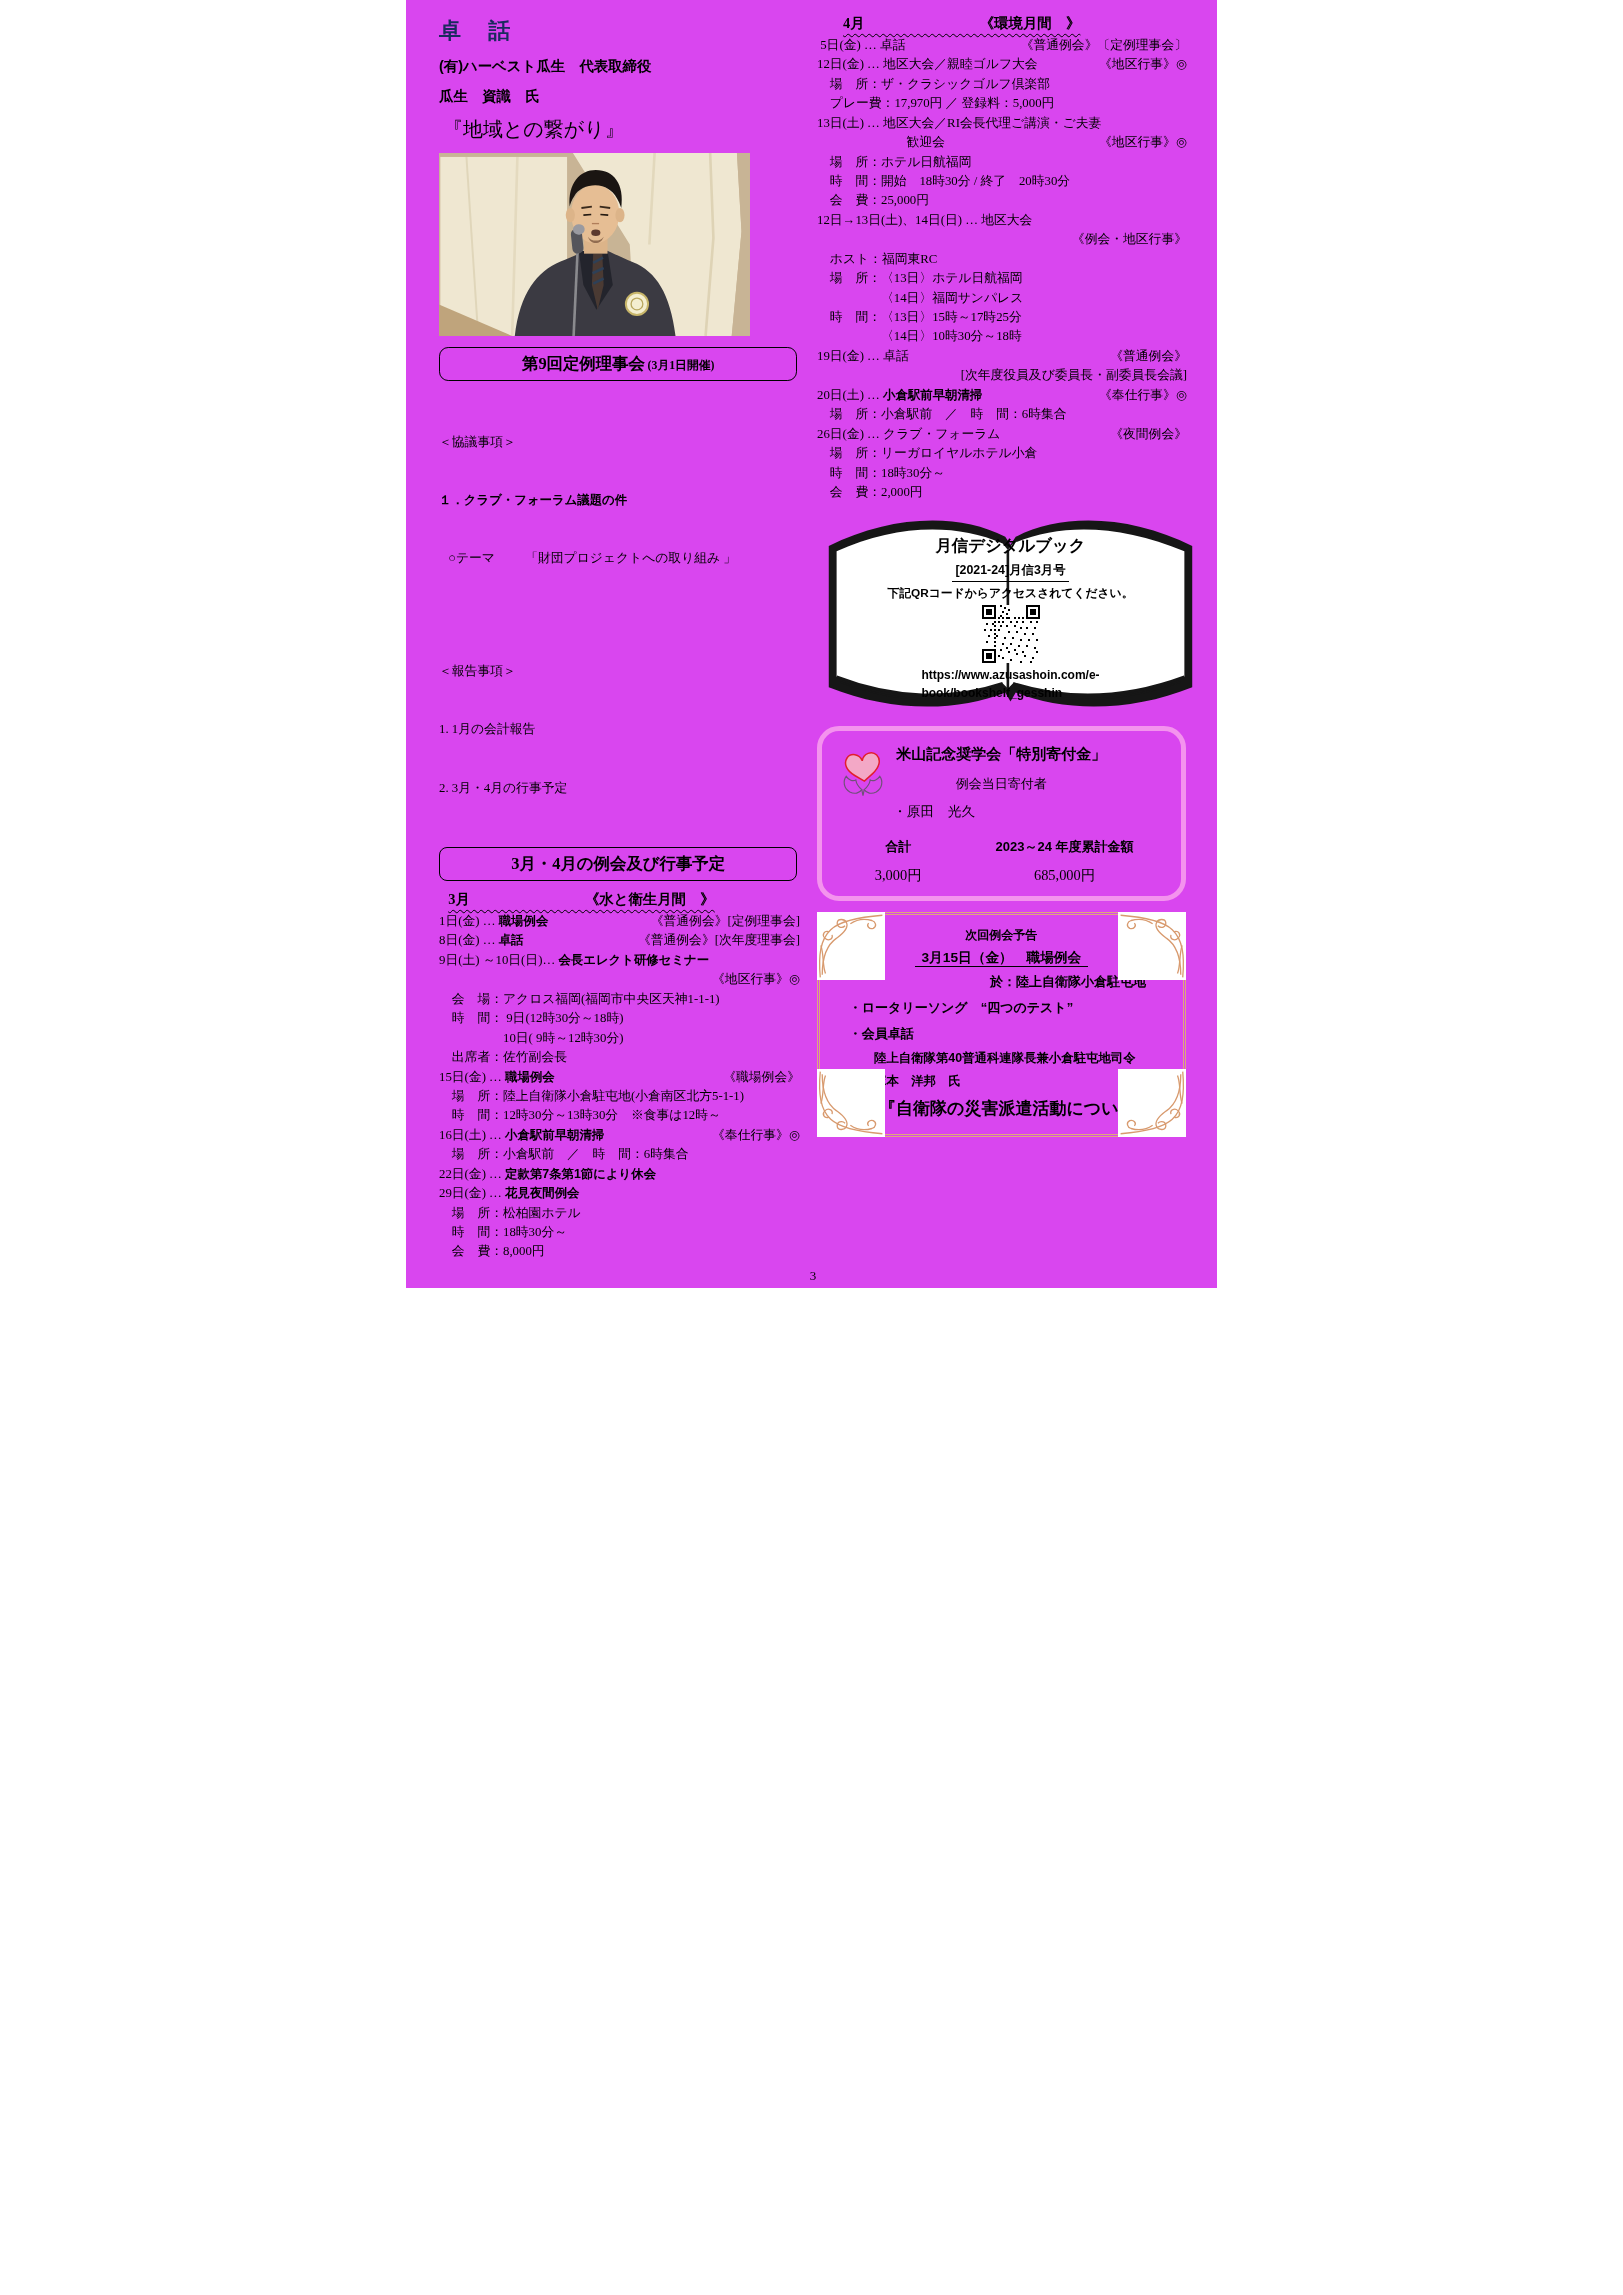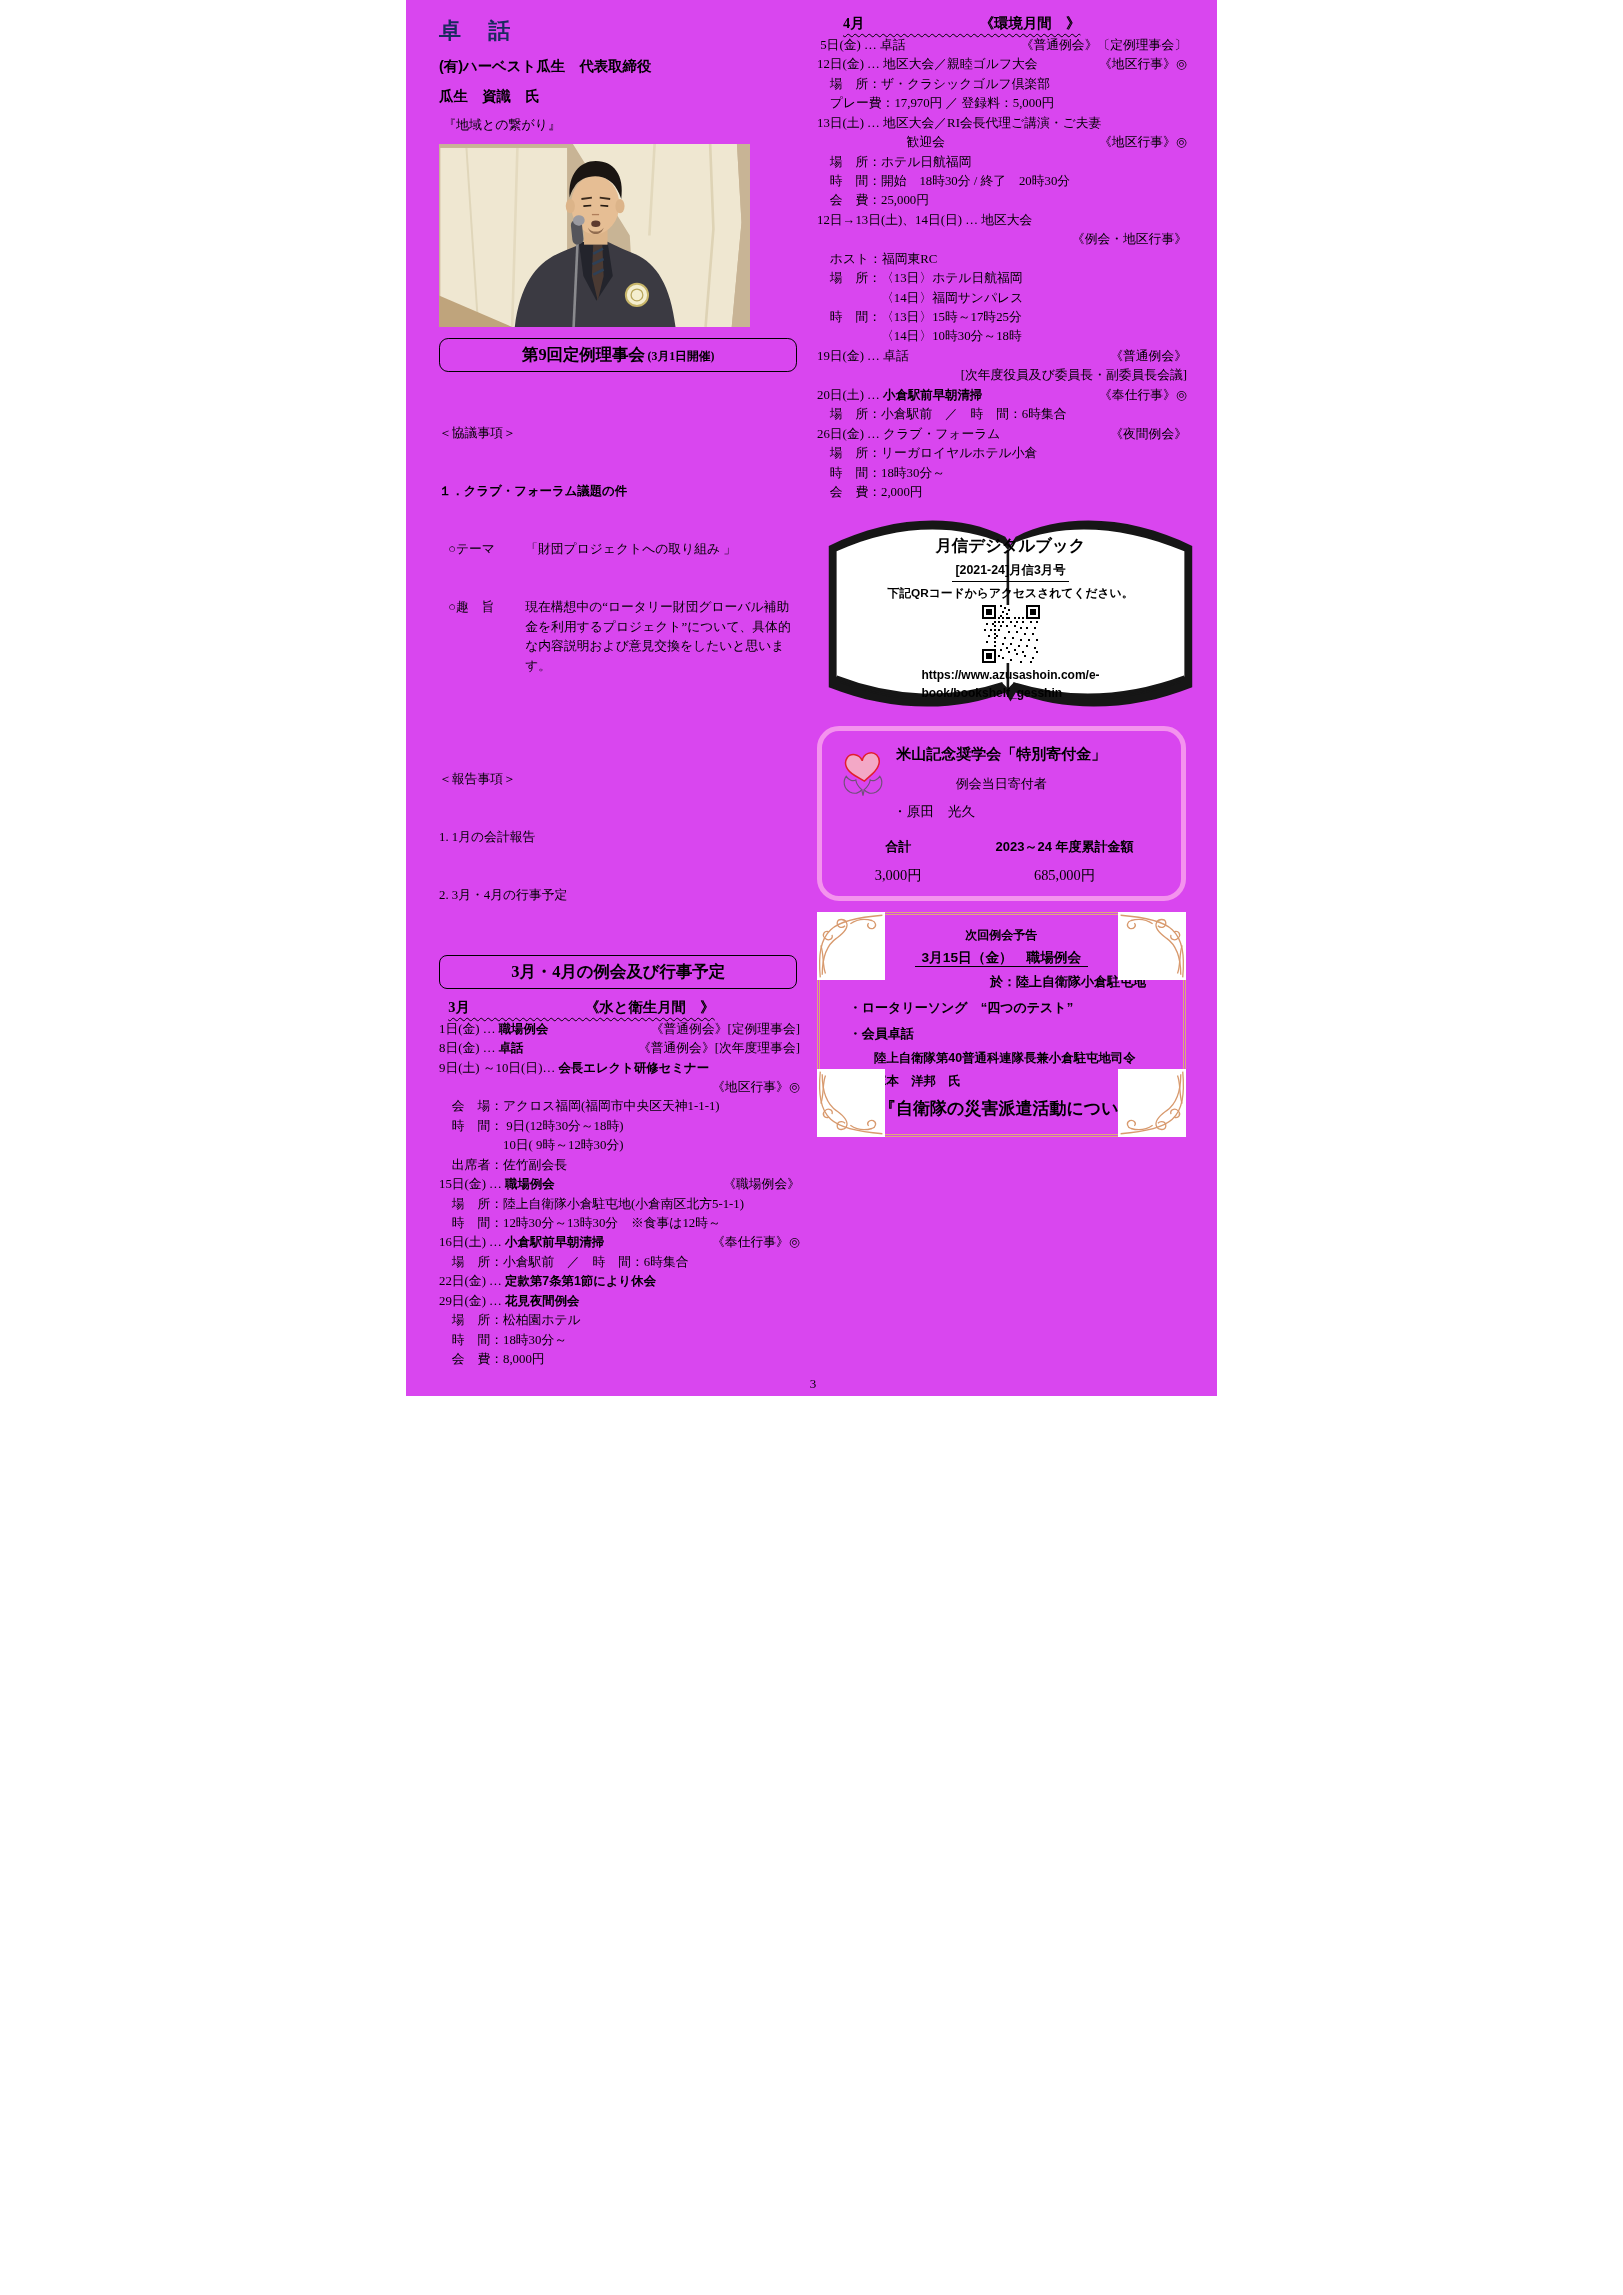--- a/index.html
+++ b/index.html
@@ -8,21 +8,21 @@
         padding:13px 30px 3.9px 33px;box-sizing:border-box;position:relative;}
   .cols{display:flex;gap:17px;align-items:flex-start;}
   .col-left{width:361px;flex:0 0 361px;}
   .col-right{width:370px;flex:1;}
 
   
   .main-title{font-family:"Liberation Sans","DejaVu Sans",sans-serif;font-weight:bold;
               font-size:22px;color:#1b2a5e;letter-spacing:2.6px;margin:2.6px 0 11.8px 0;}
   .speaker-line{font-family:"Liberation Sans","DejaVu Sans",sans-serif;font-weight:bold;
                 font-size:14.4px;margin:0 0 10.5px 0;}
-  .talk-title{font-size:13px;margin:1.3px 0 9.2px 3.9px;}
+  .talk-title{font-size:20px;margin:1.3px 0 9.2px 3.9px;}
   .photo{width:311px;height:183px;display:block;margin:0 0 11.8px 0;}
 
   .rbox{border:1.6px solid #000;border-radius:9.2px;text-align:center;
         padding:4.6px 3.9px 5.2px;margin:3.9px 2.6px 9.2px 0;}
   .rbox .t{font-size:16.4px;font-weight:bold;}
   .rbox .n{font-size:11.8px;font-weight:bold;}
 
   .agenda{font-size:12.8px;line-height:1.52;white-space:pre-wrap;}
   .agenda .hd{margin-top:3.9px;}
   .agenda .item{font-family:"Liberation Sans","DejaVu Sans",sans-serif;font-weight:bold;font-size:12.4px;}
@@ -134,24 +134,20 @@
         <span class="t">第9回定例理事会</span>
         <span class="n">(3月1日開催)</span>
       </div>
 
       <div class="agenda">
         <div class="hd">＜協議事項＞</div>
         <div class="item">１．クラブ・フォーラム議題の件</div>
         <div class="hang">
           <span class="lbl">○テーマ</span>
           <span class="txt">「財団プロジェクトへの取り組み 」</span>
-        </div>
-        <div class="hang">
-          <span class="lbl">○趣　旨</span>
-          <span class="txt">現在構想中の“ロータリー財団グローバル補助金を利用するプロジェクト”について、具体的な内容説明および意見交換をしたいと思います。</span>
         </div>
         <div class="gap18"></div>
         <div class="hd">＜報告事項＞</div>
         <div>1. 1月の会計報告</div>
         <div>2. 3月・4月の行事予定</div>
       </div>
 
       <div class="rbox" style="margin-top:10.5px;border-radius:8px;">
         <span class="t">3月・4月の例会及び行事予定</span>
       </div>

